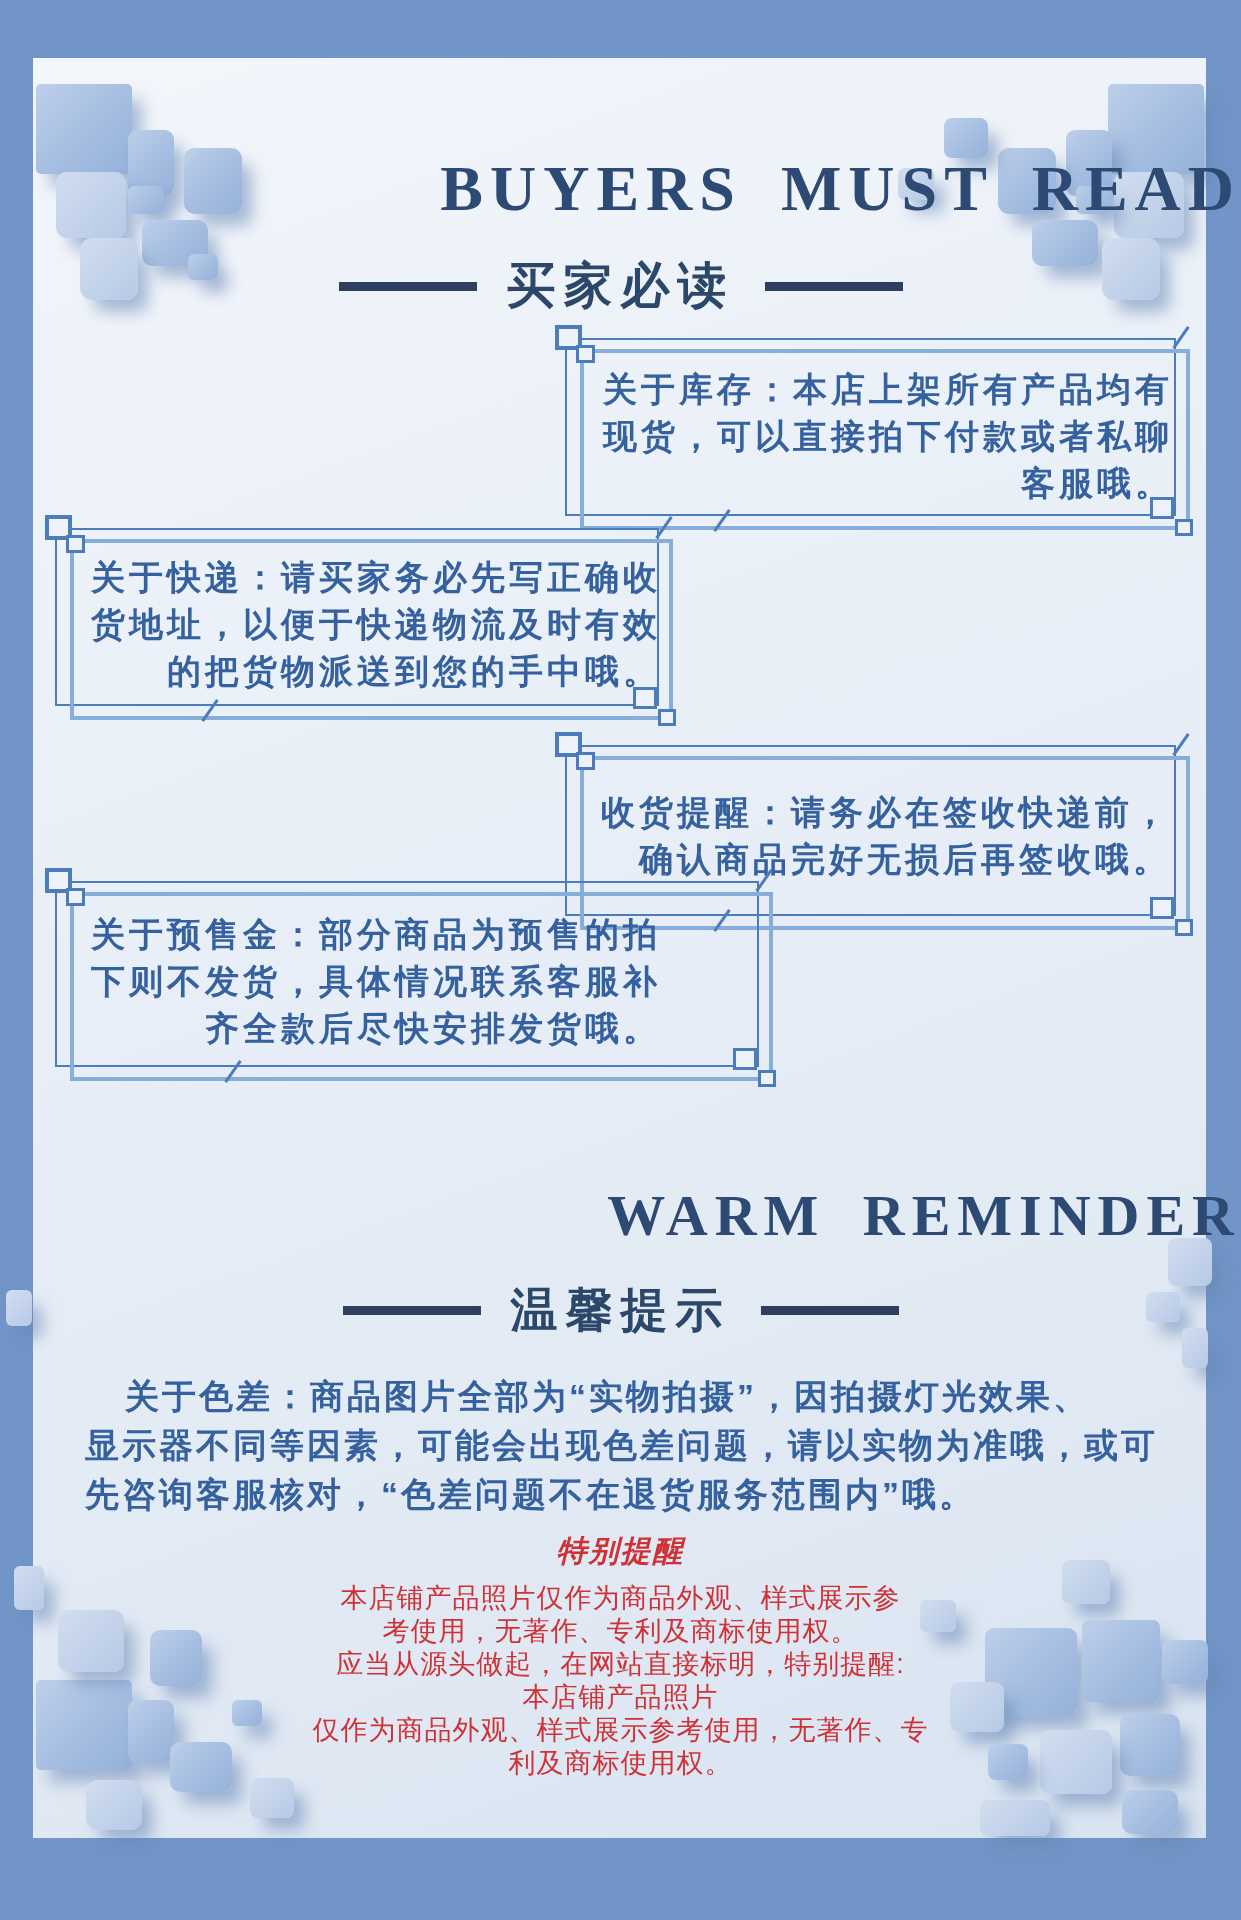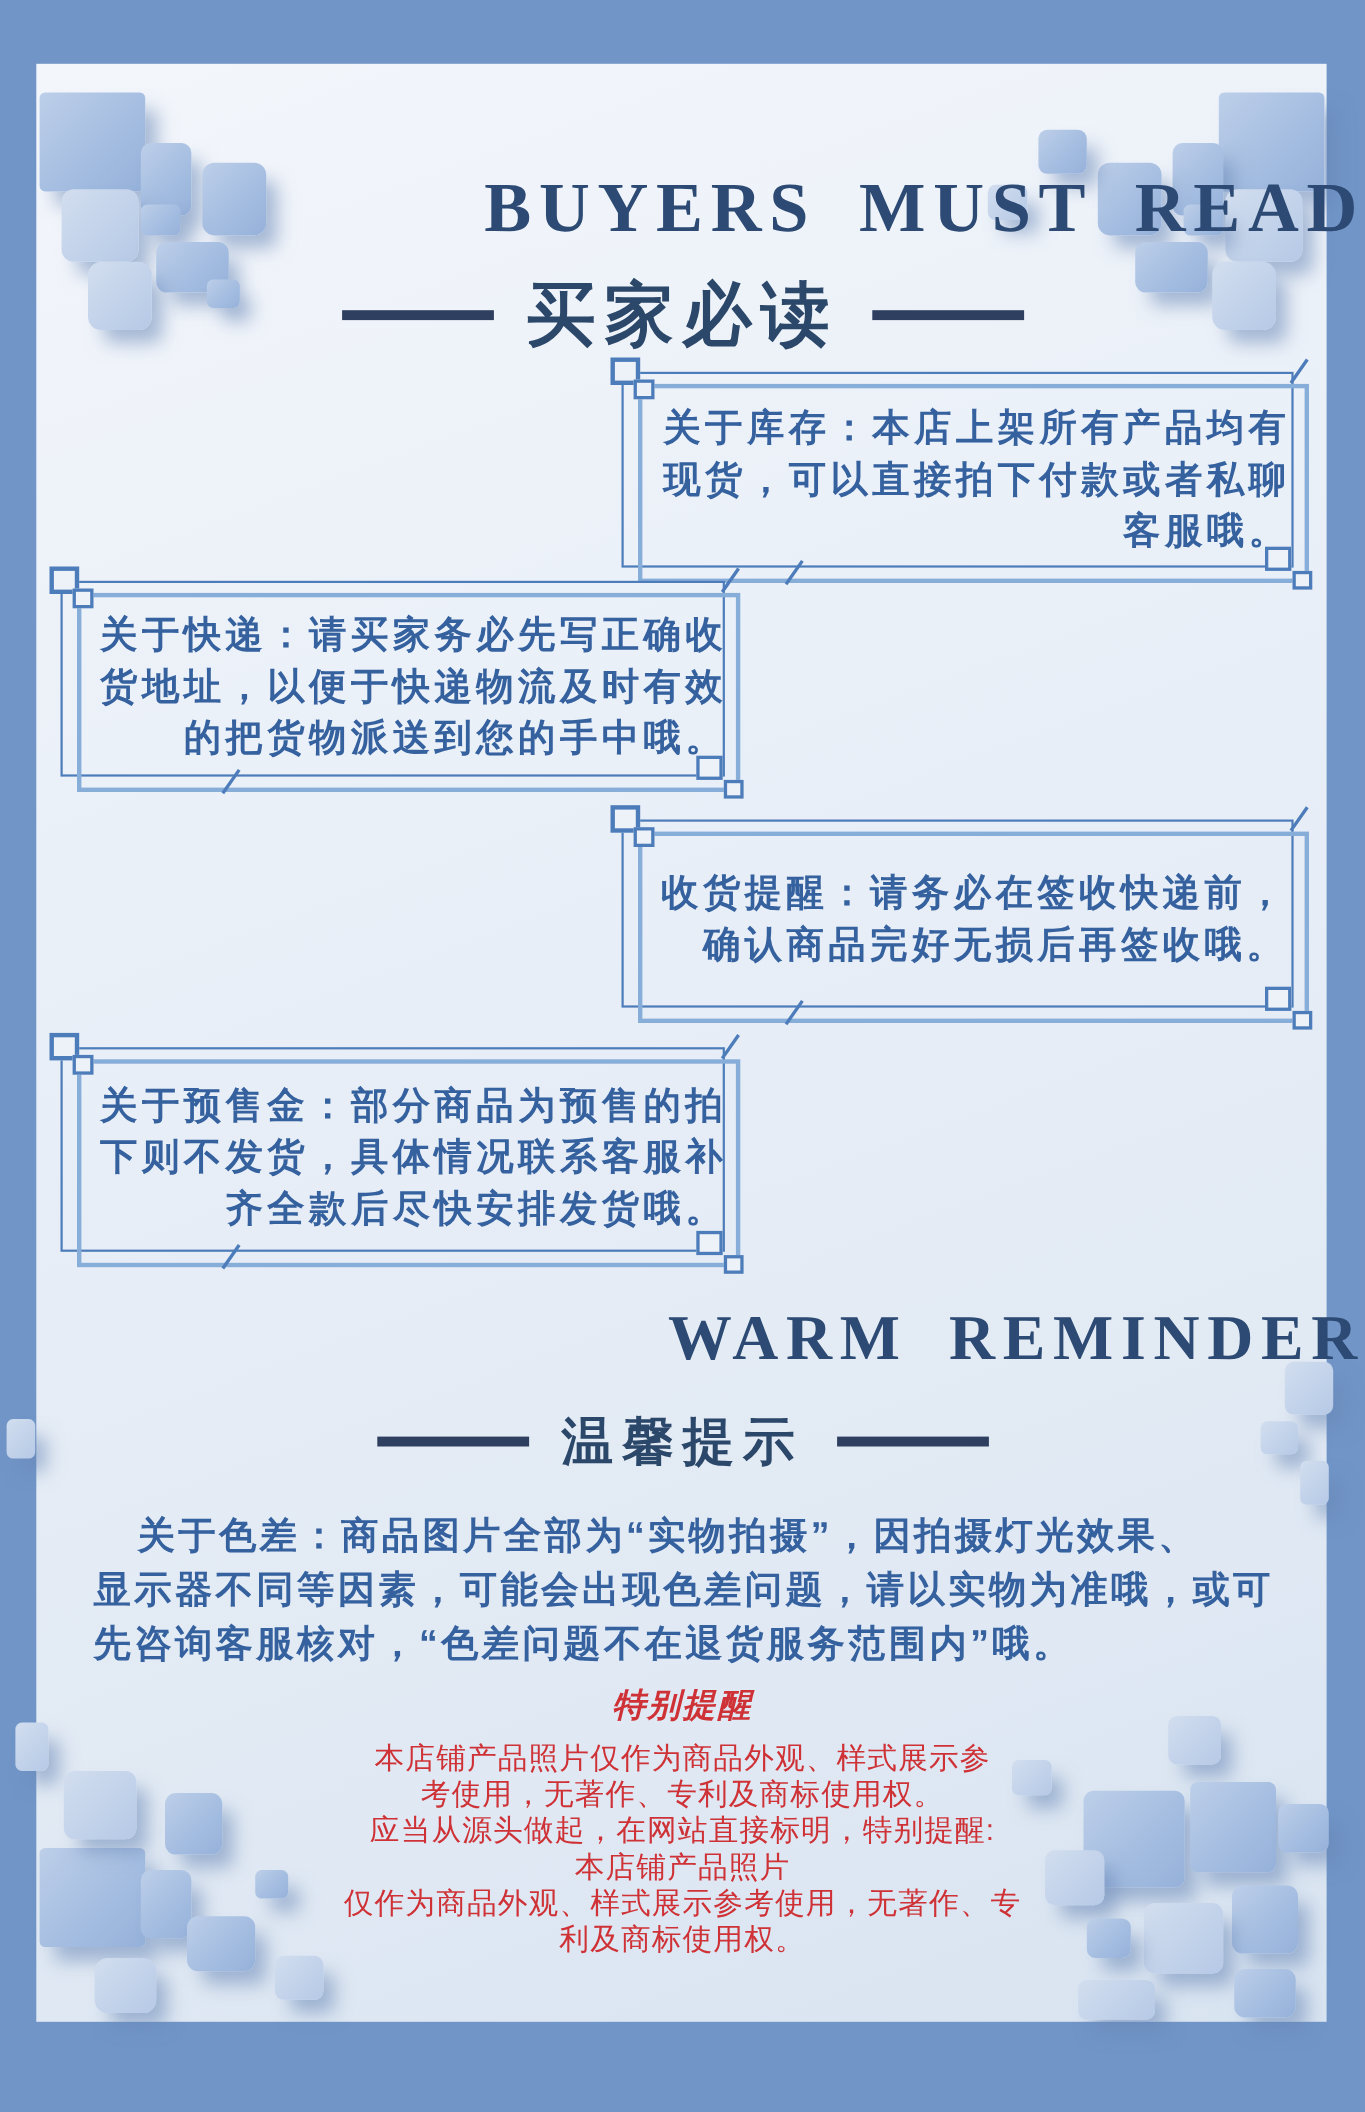--- a/index.html
+++ b/index.html
@@ -116,21 +116,21 @@
     <span class="cube" style="left:1120px;top:1714px;width:60px;height:62px;border-radius:10px;"></span>
     <span class="cube cube-l" style="left:1040px;top:1730px;width:72px;height:64px;border-radius:10px;"></span>
     <span class="cube" style="left:988px;top:1744px;width:40px;height:36px;border-radius:8px;"></span>
     <span class="cube" style="left:1122px;top:1790px;width:56px;height:44px;border-radius:10px;"></span>
     <span class="cube cube-l" style="left:980px;top:1800px;width:70px;height:36px;border-radius:8px;"></span>
   </div>
 
   <h1 class="title-en" style="top:152px;font-size:64px;line-height:74px;">BUYERS MUST READ</h1>
   <div class="subtitle-row" style="top:256px;height:60px;">
     <span class="dash"></span>
-    <span class="subtitle-cn" style="font-size:63px;">买家必读</span>
+    <span class="subtitle-cn" style="font-size:49px;">买家必读</span>
     <span class="dash"></span>
   </div>
 
   <div class="dbox" style="left:565px;top:338px;width:625px;height:192px;">
     <span class="rect-thin"></span>
     <span class="rect-thick"></span>
     <span class="sq sq-a"></span>
     <span class="sq sq-b"></span>
     <span class="sq sq-c"></span>
     <span class="sq sq-d"></span>
@@ -167,21 +167,21 @@
     <span class="sq sq-c"></span>
     <span class="sq sq-d"></span>
     <span class="slash slash-top"></span>
     <span class="slash slash-bottom"></span>
     <div class="btext" style="left:36px;top:44px;">
       <div>收货提醒：请务必在签收快递前，</div>
       <div>确认商品完好无损后再签收哦。</div>
     </div>
   </div>
 
-  <div class="dbox" style="left:55px;top:952px;width:618px;height:200px;text-decoration:underline;">
+  <div class="dbox" style="left:55px;top:881px;width:718px;height:200px;text-decoration:underline;">
     <span class="rect-thin"></span>
     <span class="rect-thick"></span>
     <span class="sq sq-a"></span>
     <span class="sq sq-b"></span>
     <span class="sq sq-c"></span>
     <span class="sq sq-d"></span>
     <span class="slash slash-top"></span>
     <span class="slash slash-bottom"></span>
     <div class="btext" style="left:36px;top:30px;">
       <div>关于预售金：部分商品为预售的拍</div>

